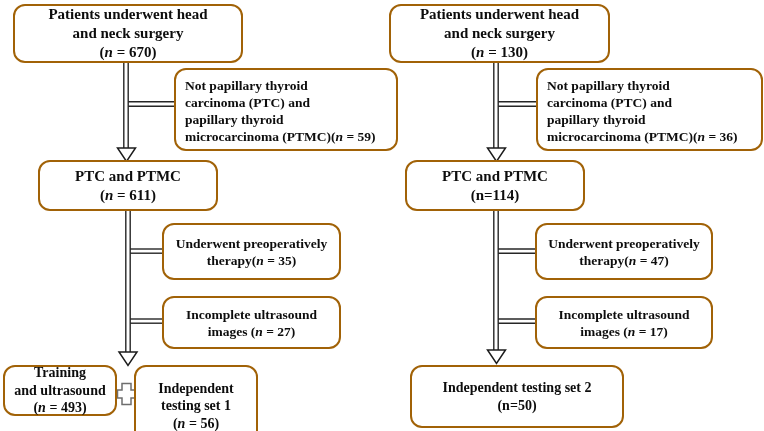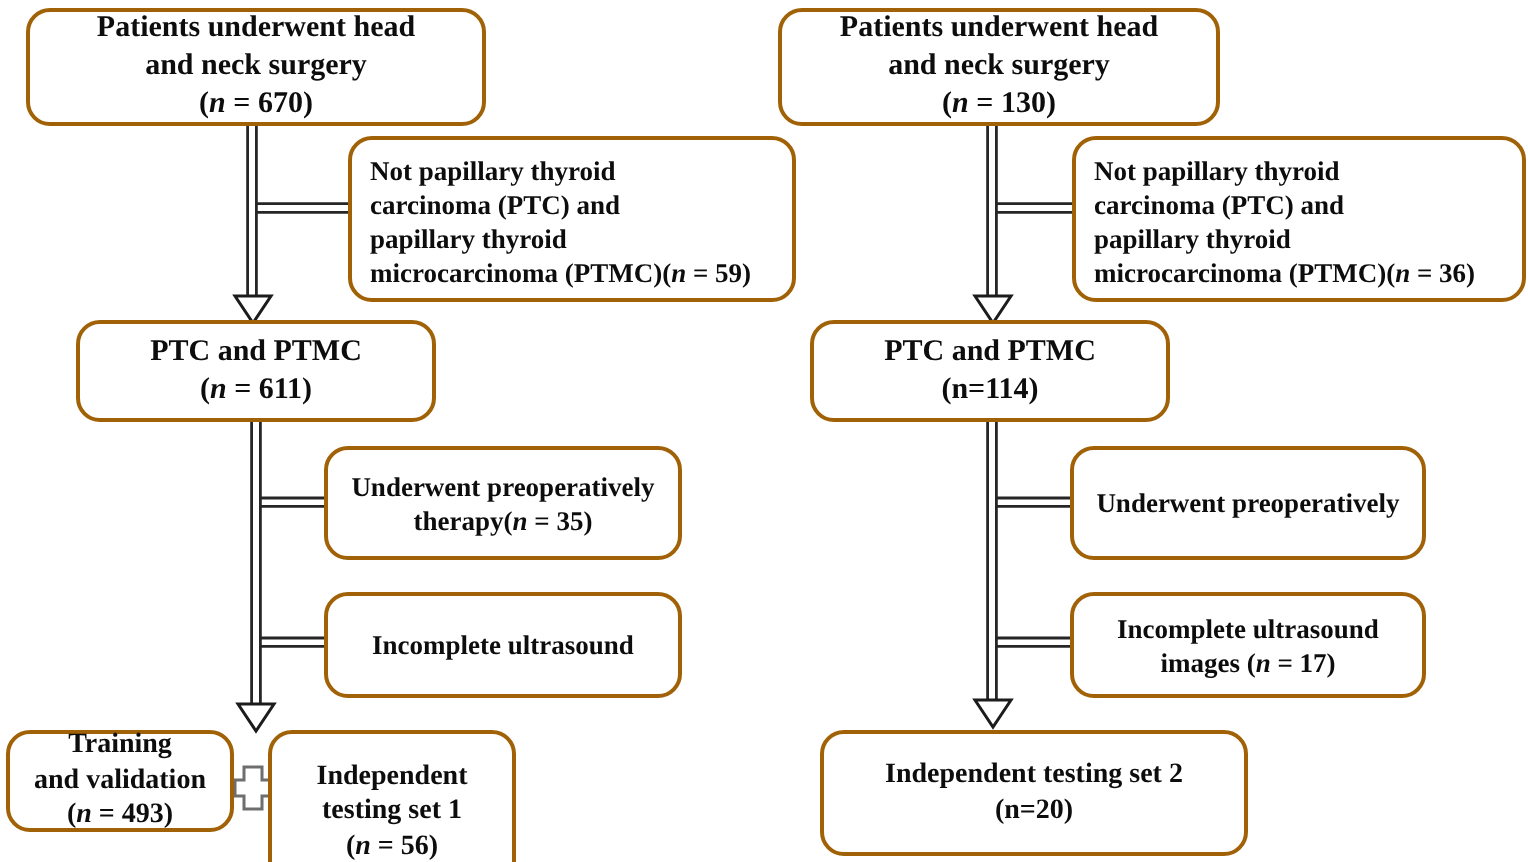--- a/index.html
+++ b/index.html
@@ -105,24 +105,25 @@
   <div class="box b-l2">
       <div class="tl"><span>PTC and PTMC</span></div>
       <div class="tl"><span>(</span><span style="font-style: italic;">n</span><span> = 611)</span></div>
     </div>
   <div class="box b-le2">
       <div class="tl"><span>Underwent preoperatively</span></div>
       <div class="tl"><span>therapy(</span><span style="font-style: italic;">n</span><span> = 35)</span></div>
     </div>
   <div class="box b-le3">
       <div class="tl"><span>Incomplete ultrasound</span></div>
+      <div class="tl"><span>images (</span><span style="font-style: italic;">n</span><span> = 27)</span></div>
     </div>
   <div class="box b-l3">
       <div class="tl"><span>Training</span></div>
-      <div class="tl"><span>and validation</span></div>
+      <div class="tl"><span>and ultrasound</span></div>
       <div class="tl"><span>(</span><span style="font-style: italic;">n</span><span> = 493)</span></div>
     </div>
   <div class="box b-l4">
       <div class="tl"><span>Independent</span></div>
       <div class="tl"><span>testing set 1</span></div>
       <div class="tl"><span>(</span><span style="font-style: italic;">n</span><span> = 56)</span></div>
     </div>
 
   <div class="box b-r1">
       <div class="tl"><span>Patients underwent head</span></div>
@@ -134,23 +135,24 @@
       <div class="tl"><span>carcinoma (PTC) and</span></div>
       <div class="tl"><span>papillary thyroid</span></div>
       <div class="tl"><span>microcarcinoma (PTMC)(</span><span style="font-style: italic;">n</span><span> = 36)</span></div>
     </div>
   <div class="box b-r2">
       <div class="tl"><span>PTC and PTMC</span></div>
       <div class="tl"><span>(n=114)</span></div>
     </div>
   <div class="box b-re2">
       <div class="tl"><span>Underwent preoperatively</span></div>
+      <div class="tl"><span>therapy(</span><span style="font-style: italic;">n</span><span> = 47)</span></div>
     </div>
   <div class="box b-re3">
       <div class="tl"><span>Incomplete ultrasound</span></div>
       <div class="tl"><span>images (</span><span style="font-style: italic;">n</span><span> = 17)</span></div>
     </div>
   <div class="box b-r3">
       <div class="tl"><span>Independent testing set 2</span></div>
-      <div class="tl"><span>(n=20)</span></div>
+      <div class="tl"><span>(n=50)</span></div>
     </div>
 
 </div>
 
 </body></html>

